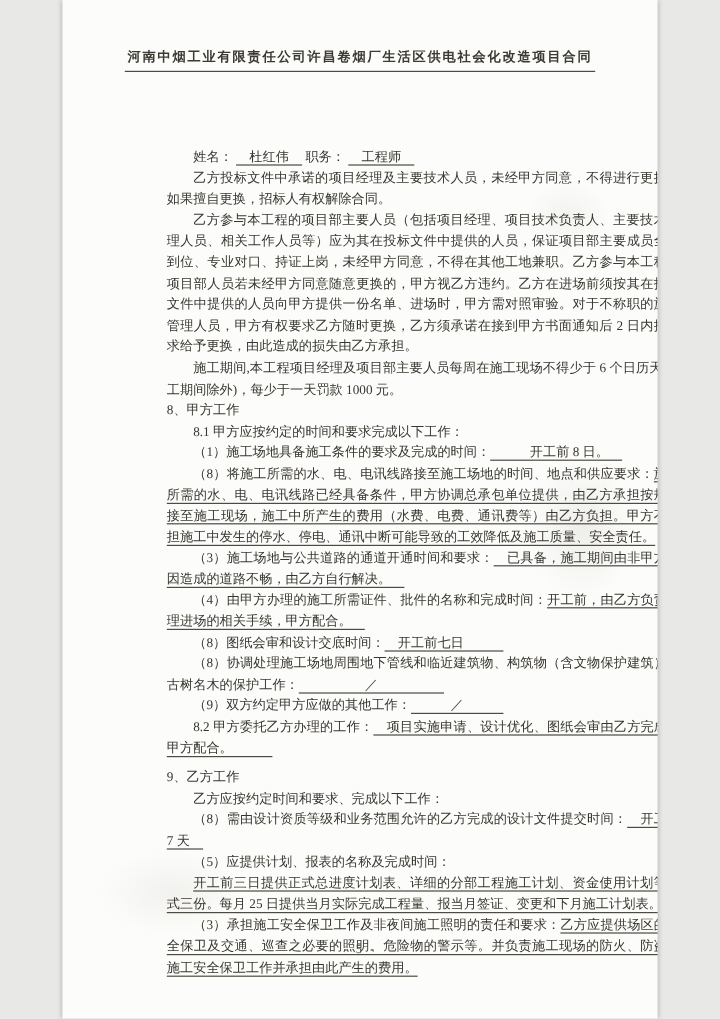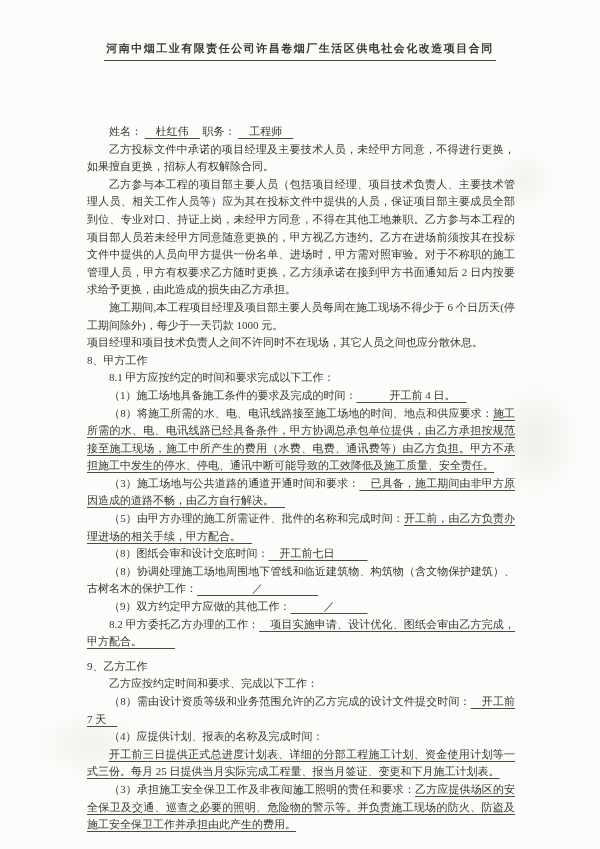--- a/index.html
+++ b/index.html
@@ -1,18 +1,18 @@
 <!DOCTYPE html>
 <html><head>
 <meta charset="utf-8">
 <style>
   html,body{margin:0;padding:0;background:#e8e8e6;}
   .page{
     position:relative;
-    width:600px;height:849px;
+    width:496px;height:849px;
     margin:0 auto;
     background:#fcfcfa;
     font-family:"Liberation Serif","DejaVu Serif",serif;
     color:#38362f;
     overflow:hidden;
     box-shadow:0 0 4px rgba(0,0,0,.25);
   }
   
   .smudge{position:absolute;border-radius:50%;pointer-events:none;}
   .smudge.a{right:18px;top:380px;width:90px;height:120px;
@@ -73,33 +73,32 @@
 
   <div class="header">
     <span class="header-inner">河南中烟工业有限责任公司许昌卷烟厂生活区供电社会化改造项目合同</span>
   </div>
 
   <div class="doc" id="doc-body">
       <div class="para"><span class="">姓名： </span><span class="u">　杜红伟　</span><span class="">  职务： </span><span class="u">　工程师　</span></div>
       <div class="para"><span class="">乙方投标文件中承诺的项目经理及主要技术人员，未经甲方同意，不得进行更换，如果擅自更换，招标人有权解除合同。</span></div>
       <div class="para"><span class="">乙方参与本工程的项目部主要人员（包括项目经理、项目技术负责人、主要技术管理人员、相关工作人员等）应为其在投标文件中提供的人员，保证项目部主要成员全部到位、专业对口、持证上岗，未经甲方同意，不得在其他工地兼职。乙方参与本工程的项目部人员若未经甲方同意随意更换的，甲方视乙方违约。乙方在进场前须按其在投标文件中提供的人员向甲方提供一份名单、进场时，甲方需对照审验。对于不称职的施工管理人员，甲方有权要求乙方随时更换，乙方须承诺在接到甲方书面通知后 2 日内按要求给予更换，由此造成的损失由乙方承担。</span></div>
       <div class="para"><span class="">施工期间,本工程项目经理及项目部主要人员每周在施工现场不得少于 6 个日历天(停工期间除外)，每少于一天罚款 1000 元。</span></div>
-      <div class="para noindent"><span class="">项目经理和项目技术负责人之间不许同时不在现场，其它人员之间也应分散休息。</span></div>
       <div class="para noindent heading"><span class="">8、甲方工作</span></div>
       <div class="para"><span class="">8.1 甲方应按约定的时间和要求完成以下工作：</span></div>
-      <div class="para"><span class="">（1）施工场地具备施工条件的要求及完成的时间：</span><span class="u">　　　开工前 4 日。　</span></div>
+      <div class="para"><span class="">（1）施工场地具备施工条件的要求及完成的时间：</span><span class="u">　　　开工前 8 日。　</span></div>
       <div class="para"><span class="">（8）将施工所需的水、电、电讯线路接至施工场地的时间、地点和供应要求：</span><span class="u">施工所需的水、电、电讯线路已经具备条件，甲方协调总承包单位提供，由乙方承担按规范接至施工现场，施工中所产生的费用（水费、电费、通讯费等）由乙方负担。甲方不承担施工中发生的停水、停电、通讯中断可能导致的工效降低及施工质量、安全责任。</span></div>
       <div class="para"><span class="">（3）施工场地与公共道路的通道开通时间和要求：</span><span class="u">　已具备，施工期间由非甲方原因造成的道路不畅，由乙方自行解决。　</span></div>
-      <div class="para"><span class="">（5）由甲方办理的施工所需证件、批件的名称和完成时间：</span><span class="u">开工前，由乙方负责办理进场的相关手续，甲方配合。　</span></div>
+      <div class="para"><span class="">（4）由甲方办理的施工所需证件、批件的名称和完成时间：</span><span class="u">开工前，由乙方负责办理进场的相关手续，甲方配合。　</span></div>
       <div class="para"><span class="">（8）图纸会审和设计交底时间：</span><span class="u">　开工前七日　　　</span></div>
       <div class="para"><span class="">（8）协调处理施工场地周围地下管线和临近建筑物、构筑物（含文物保护建筑）、古树名木的保护工作：</span><span class="u">　　　　　／　　　　　</span></div>
       <div class="para"><span class="">（9）双方约定甲方应做的其他工作：</span><span class="u">　　　／　　　</span></div>
       <div class="para"><span class="">8.2 甲方委托乙方办理的工作：</span><span class="u">　项目实施申请、设计优化、图纸会审由乙方完成，甲方配合。　　　</span></div>
       <div class="para noindent heading space-before"><span class="">9、乙方工作</span></div>
       <div class="para"><span class="">乙方应按约定时间和要求、完成以下工作：</span></div>
       <div class="para"><span class="">（8）需由设计资质等级和业务范围允许的乙方完成的设计文件提交时间：</span><span class="u">　开工前 7 天　</span></div>
-      <div class="para"><span class="">（4）应提供计划、报表的名称及完成时间：</span></div>
+      <div class="para"><span class="">（5）应提供计划、报表的名称及完成时间：</span></div>
       <div class="para"><span class="u">开工前三日提供正式总进度计划表、详细的分部工程施工计划、资金使用计划等一式三份。每月 25 日提供当月实际完成工程量、报当月签证、变更和下月施工计划表。</span></div>
       <div class="para"><span class="">（3）承担施工安全保卫工作及非夜间施工照明的责任和要求：</span><span class="u">乙方应提供场区的安全保卫及交通、巡查之必要的照明、危险物的警示等。并负责施工现场的防火、防盗及施工安全保卫工作并承担由此产生的费用。</span></div>
     </div>
 
   <div class="footer">- 5 -</div>
 </div>
 
 </body></html>

